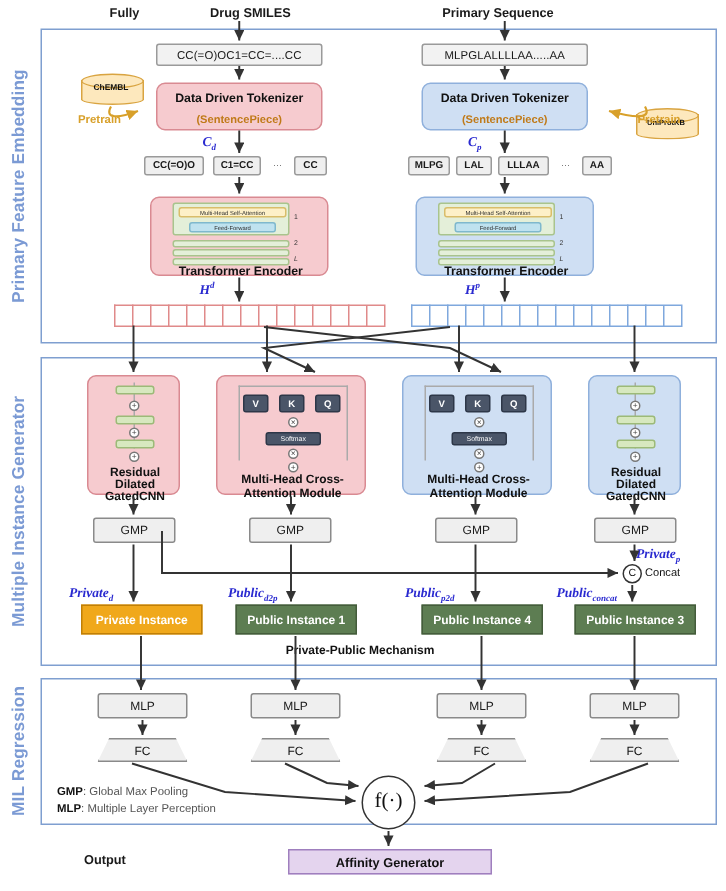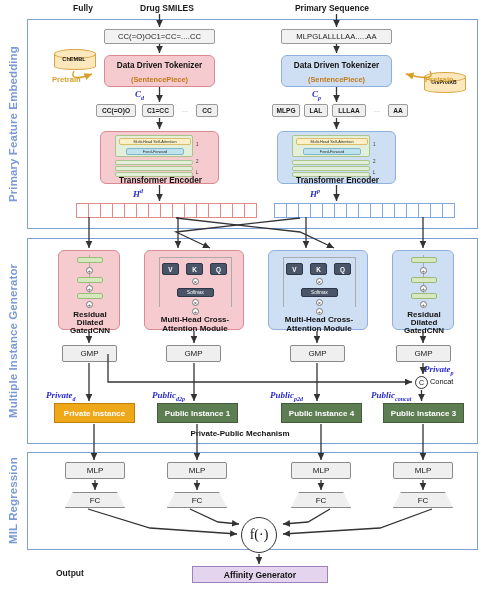--- a/index.html
+++ b/index.html
@@ -338,20 +338,28 @@
 <div class="abs greybox ctr" style="left:393px;top:462px;width:60px;height:17px;">MLP</div>
 
 <div class="abs fc ctr" style="left:65px;top:492px;width:60px;height:16px;">FC</div>
 <div class="abs fc ctr" style="left:167px;top:492px;width:60px;height:16px;">FC</div>
 <div class="abs fc ctr" style="left:291px;top:492px;width:60px;height:16px;">FC</div>
 <div class="abs fc ctr" style="left:393px;top:492px;width:60px;height:16px;">FC</div>
 
 <div class="abs fnode ctr" style="left:241px;top:517px;">f(·)</div>
 
 <div class="abs legend" style="left:38px;top:522px;width:170px;">
+  <div>
+    <b>GMP</b>:
+    <span>Global Max Pooling</span>
+  </div>
+  <div>
+    <b>MLP</b>:
+    <span>Multiple Layer Perception</span>
+  </div>
 </div>
 
 <div class="abs cap" style="left:56px;top:568px;">Output</div>
 <div class="abs affinity ctr" style="left:192px;top:566px;width:136px;height:17px;">Affinity Generator</div>
 
 <svg id="wires" viewBox="0 0 484 594">
   <defs>
     <marker id="ah" markerWidth="7" markerHeight="7" refX="5.4" refY="2.6" orient="auto" markerUnits="strokeWidth">
       <path d="M0,0 L0,5.2 L5.4,2.6 z" fill="#333"></path>
     </marker>

